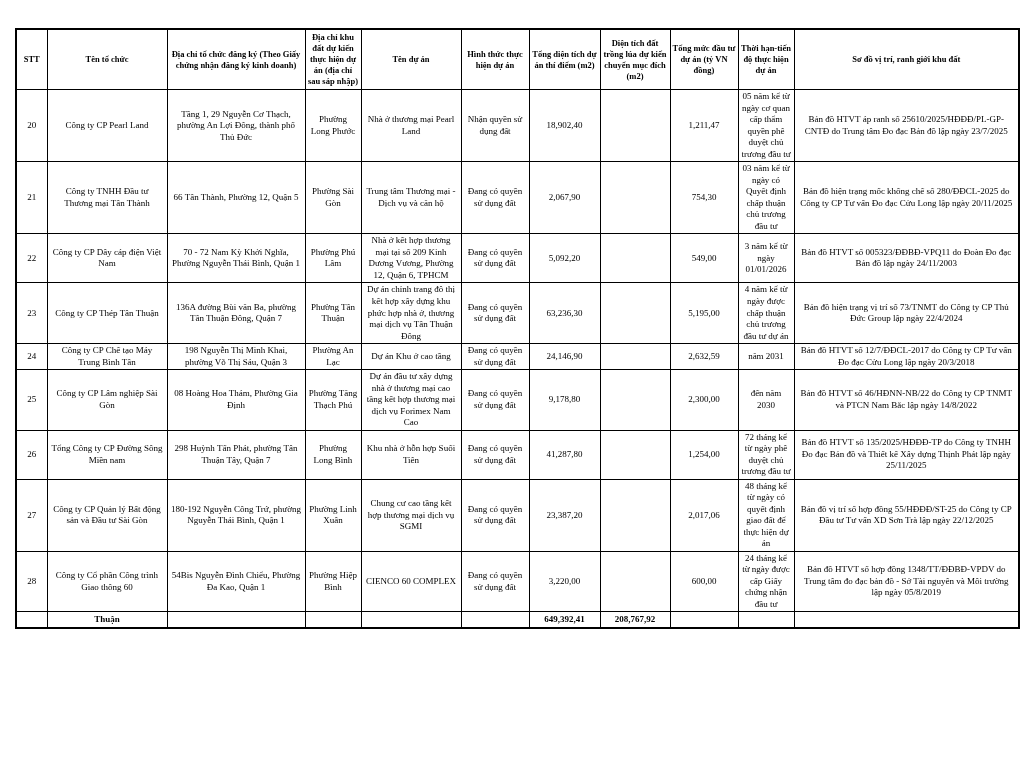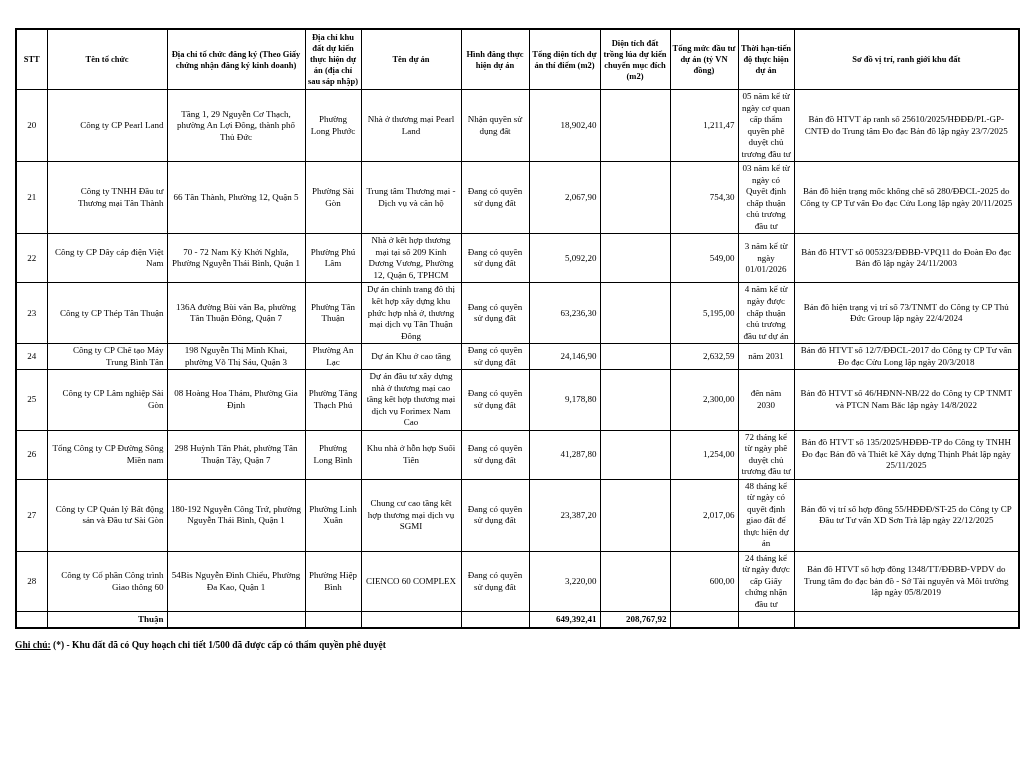--- a/index.html
+++ b/index.html
@@ -27,22 +27,22 @@
     font-size: 8.5px;
     line-height: 1.3;
     text-align: center;
     padding: 2px 2px;
   }
   table.main td {
     font-size: 9px;
     line-height: 1.28;
   }
   .ac { text-align: center; }
-  .al { text-align: right; }
-  .ar { text-align: right; }
+  .al { text-align: center; }
+  .ar { text-align: center; }
   tfoot td { font-weight: bold; height: 13px; font-size: 9px; }
   .note {
     margin-top: 11px;
     font-size: 9.5px;
     font-weight: bold;
   }
   .note .note-label { text-decoration: underline; }
 </style>
 </head>
 <body>
@@ -62,21 +62,21 @@
       <col style="width:56px">
         <col style="width:225px">
     </colgroup>
     <thead>
       <tr>
         <th>STT</th>
         <th>Tên tổ chức</th>
         <th>Địa chỉ tổ chức đăng ký (Theo Giấy chứng nhận đăng ký kinh doanh)</th>
         <th>Địa chỉ khu đất dự kiến thực hiện dự án (địa chỉ sau sáp nhập)</th>
         <th>Tên dự án</th>
-        <th>Hình đăng thực hiện dự án</th>
+        <th>Hình thức thực hiện dự án</th>
         <th>Tổng diện tích dự án thí điểm (m2)</th>
         <th>Diện tích đất trồng lúa dự kiến chuyển mục đích (m2)</th>
         <th>Tổng mức đầu tư dự án (tỷ VN đồng)</th>
         <th>Thời hạn-tiến độ thực hiện dự án</th>
         <th>Sơ đồ vị trí, ranh giới khu đất</th>
       </tr>
     </thead>
     <tbody id="table-body">
         <tr>
           <td class="ac">20</td>
@@ -206,16 +206,13 @@
         <td></td>
         <td class="ar">649,392,41</td>
         <td class="ar">208,767,92</td>
         <td></td>
         <td></td>
         <td></td>
       </tr>
     </tfoot>
   </table>
 
-  <div class="note">
-    <span class="note-label">Ghi chú:</span><span> (*) - Khu đất đã có Quy hoạch chi tiết 1/500 đã được cấp có thẩm quyền phê duyệt</span>
-  </div>
 </div>
 
 </body></html>

